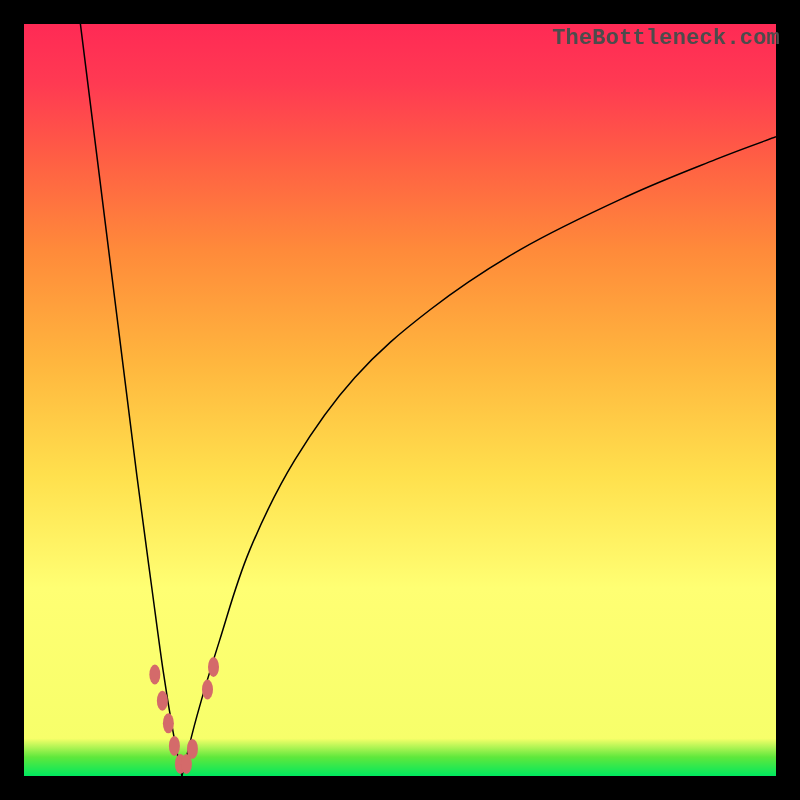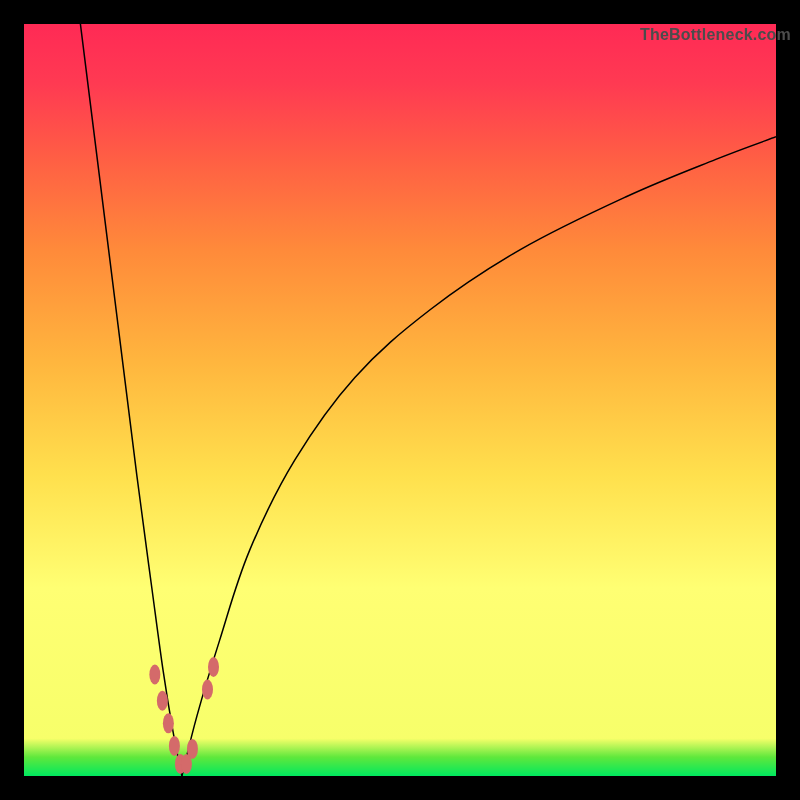--- a/index.html
+++ b/index.html
@@ -24,24 +24,24 @@
       #ffe04d 40%,
       #ffb63e 55%,
       #ff8a3a 70%,
       #ff5f44 82%,
       #ff3a52 92%,
       #ff2a55 100%);
   }
   .brand {
     position: absolute;
     top: 26px;
-    right: 9px;
-    font-family: Liberation Sans, sans-serif;
+    right: 20px;
+    font-family: Liberation Mono, monospace;
     font-weight: 700;
-    font-size: 16px;
+    font-size: 22px;
     color: #4c4c4c;
     letter-spacing: 0.2px;
   }
   svg.curves {
     position: absolute;
     left: 24px;
     top: 24px;
     width: 752px;
     height: 752px;
   }

